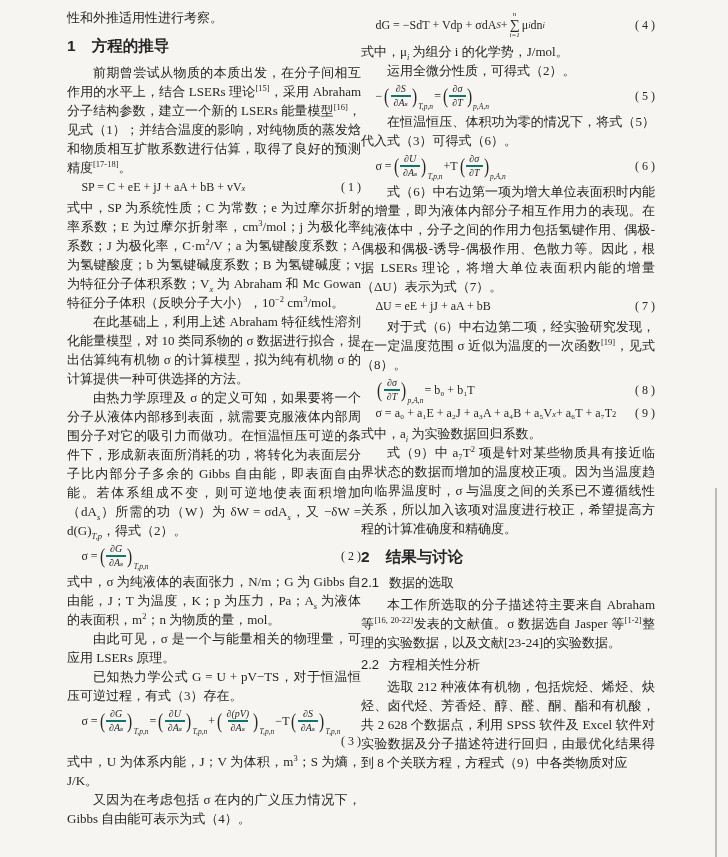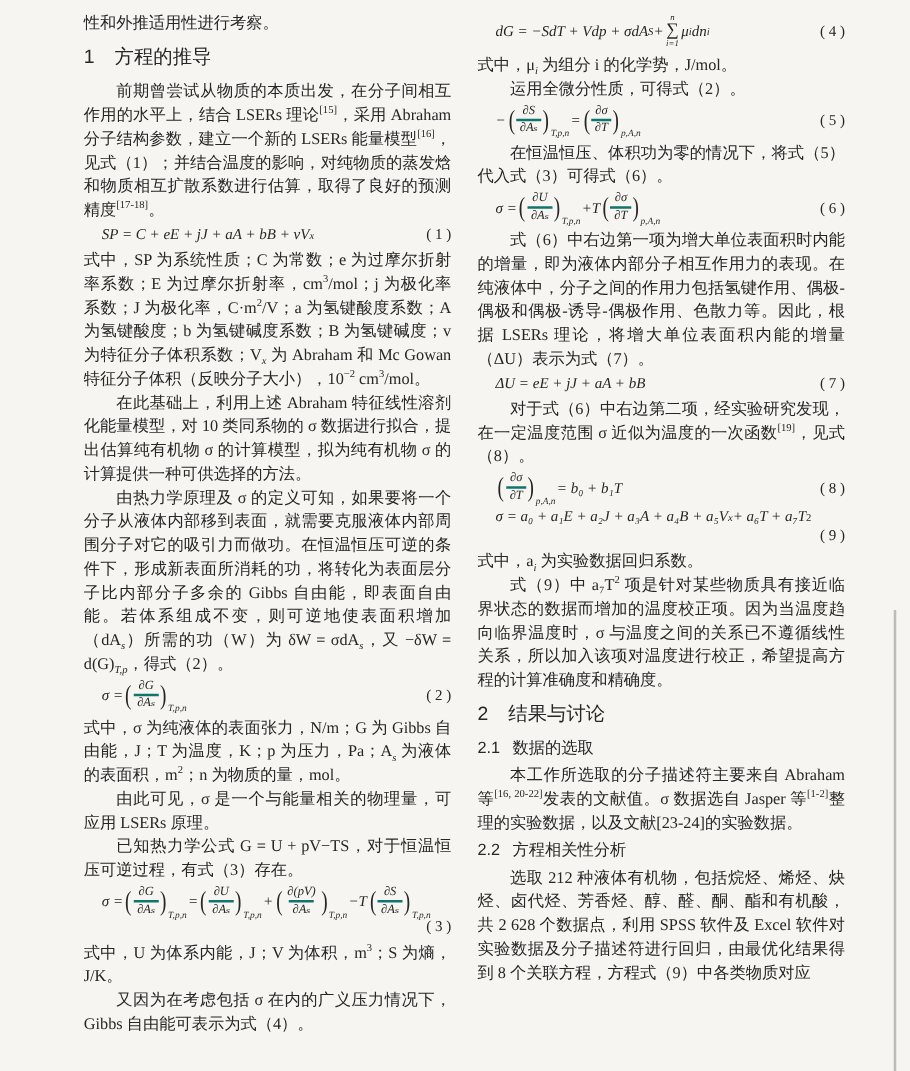--- a/index.html
+++ b/index.html
@@ -6,49 +6,49 @@
   body{
     width:728px;height:857px;overflow:hidden;
     background:#f6f5f2;
     font-family:"Liberation Serif","DejaVu Serif",serif;
     color:#262626;
   }
   .page{
     position:relative;box-sizing:border-box;
     width:728px;height:857px;
     padding:8px 0 0 67px;
-    display:flex;gap:21px;
+    display:flex;
   }
   .col{
     flex:0 0 294px;width:294px;
     font-size:13px;line-height:19px;
     text-align:justify;
   }
   .para{margin:0;}
   .indent{text-indent:2em;}
   .sec-h1{
     font-family:"Liberation Sans","DejaVu Sans",sans-serif;
-    font-weight:normal;font-size:15.5px;line-height:20px;
+    font-weight:bold;font-size:15.5px;line-height:20px;
     margin:9px 0 7px;text-align:left;
   }
   .sec-h1 .sec-num{margin-right:16px;}
   .sec-h2{
     font-family:"Liberation Sans","DejaVu Sans",sans-serif;
     font-weight:normal;font-size:13px;line-height:18px;
     margin:4px 0 3px;text-align:left;
   }
   .sec-h2 .sec-num{margin-right:10px;}
   .formula{
     display:flex;flex-wrap:wrap;align-items:center;
     padding-left:1.2em;margin:3px 0;
     font-size:12px;line-height:1.25;text-align:left;
   }
   .f-body{display:inline-flex;align-items:center;flex-wrap:wrap;}
   .f-num{margin-left:auto;font-size:12px;padding-left:8px;}
-  .seg-i{font-style:italic;text-align:center;}
+  .seg-i{text-align:center;}
   .seg-sup{font-size:8.5px;line-height:0;vertical-align:super;}
   .seg-sub{font-size:8.5px;line-height:0;vertical-align:sub;font-style:italic;}
   .pfrac{display:inline-flex;align-items:center;vertical-align:middle;margin:0 1px;}
   .paren{font-size:22px;font-weight:300;line-height:1;font-style:normal;transform:scaleX(.7);}
   .fstack{
     display:inline-flex;flex-direction:column;align-items:center;
     font-style:italic;font-size:10px;line-height:1.2;
   }
   .fnum{padding:0 3px;}
   .fden{border-top:2px solid #0f766e;padding:0 3px;}

